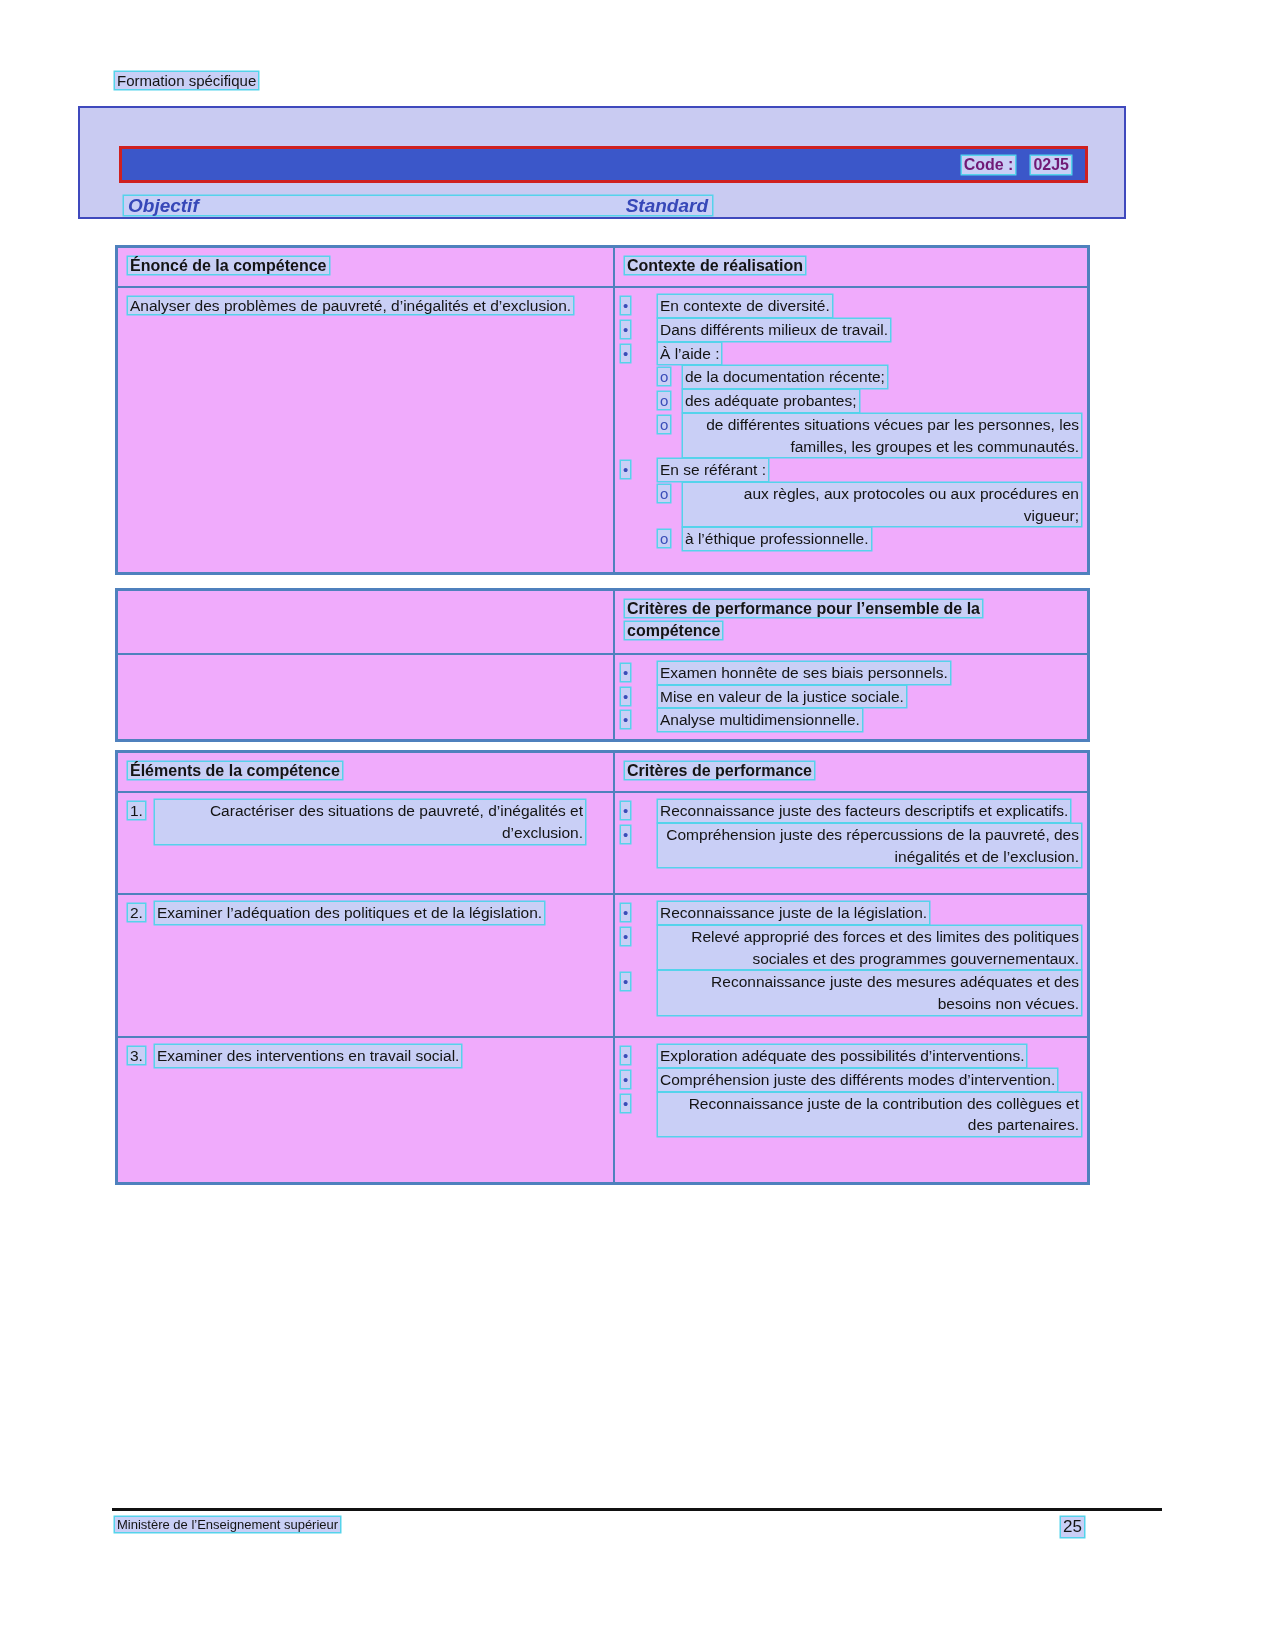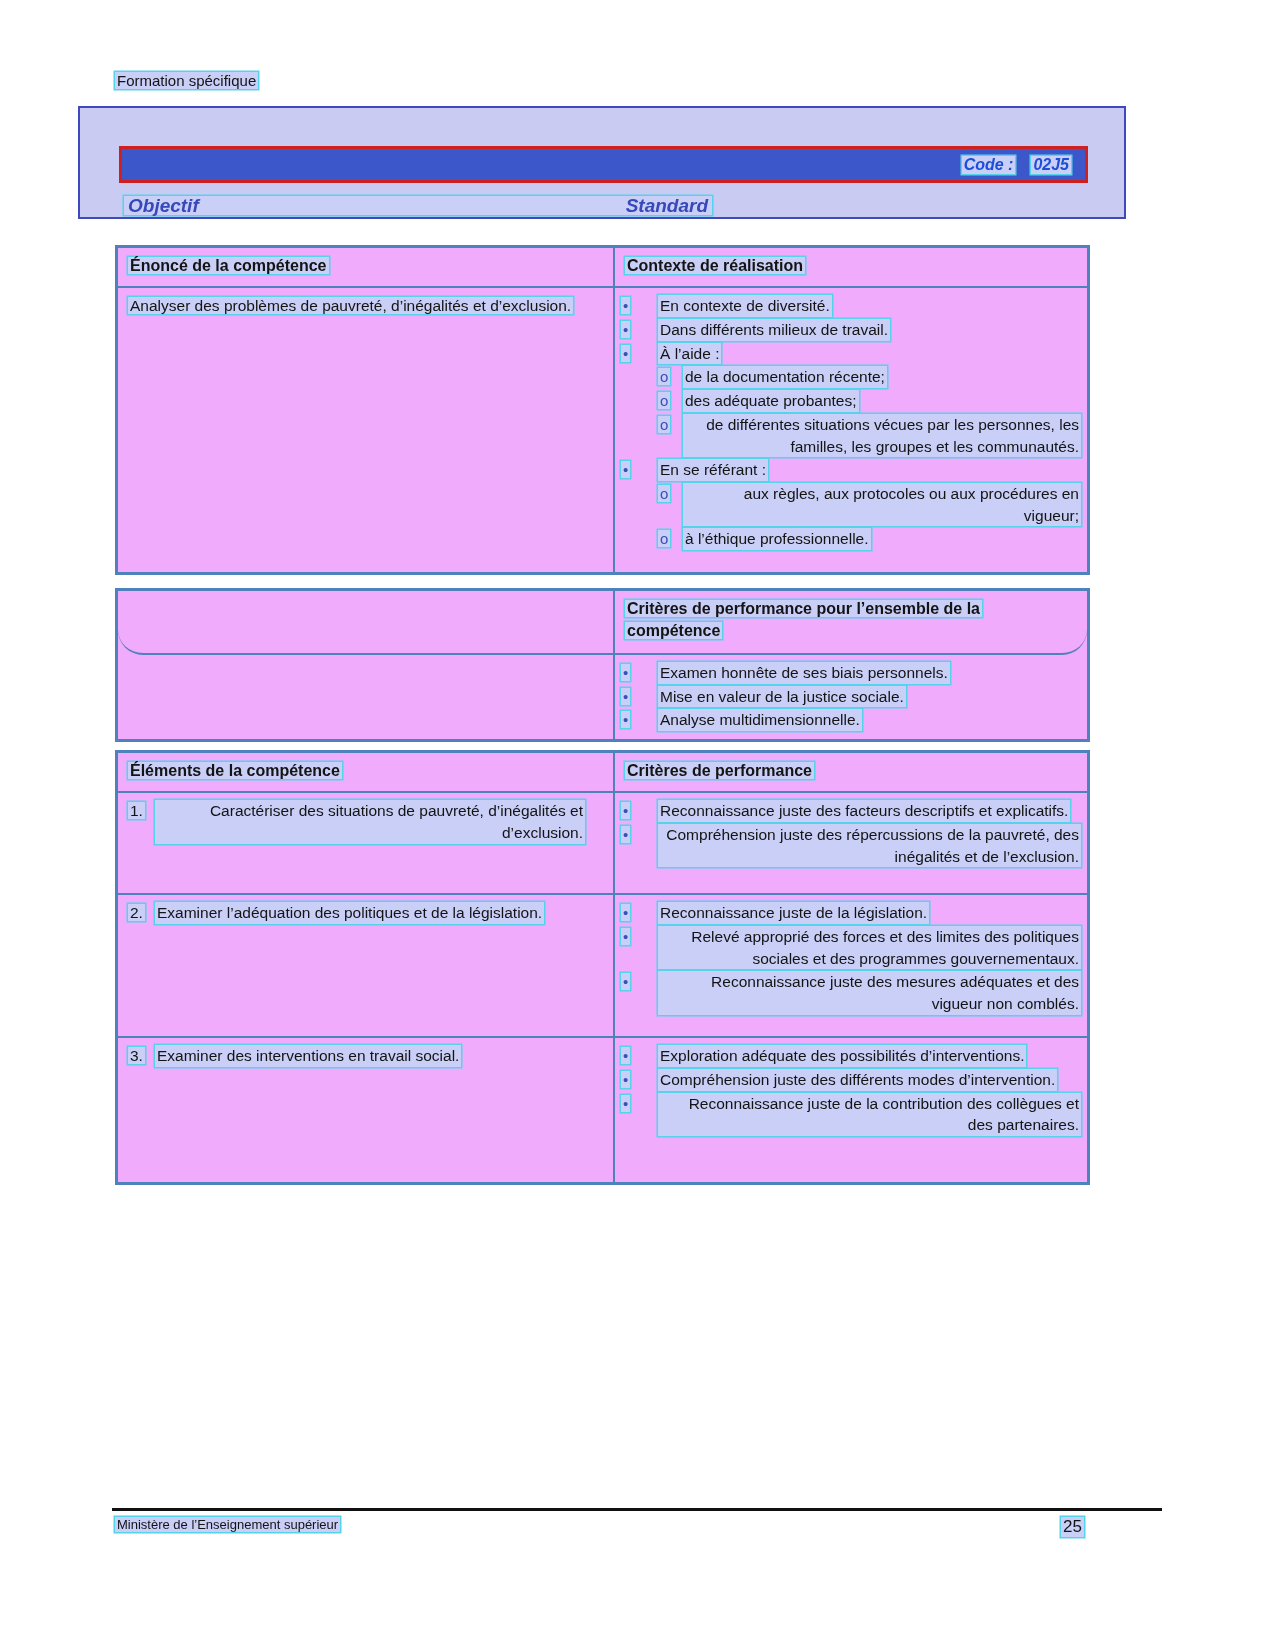--- a/index.html
+++ b/index.html
@@ -18,39 +18,39 @@
   }
 
   .toplabel { position:absolute; left:115px; top:72px; font-size:15px; }
 
   
   .banner-box { position:absolute; left:78px; top:106px; width:1048px; height:113px;
     background:#c9cbf2; border:2px solid #3f49bd; }
   .code-bar { position:absolute; left:39px; top:38px; width:969px; height:37px;
     background:#3b57c9; border:3px solid #cf2020; display:flex; align-items:center;
     justify-content:flex-end; gap:16px; padding-right:14px; }
-  .code-bar .hl { color:#1d4ed8; font-weight:bold; font-size:16px;font-style:italic; }
+  .code-bar .hl { color:#701a75; font-weight:bold; font-size:16px; }
   .obj-std { position:absolute; left:44px; top:88px; width:588px; height:19px;
     background:#c9cff6; box-shadow:0 0 0 1.5px #55d3eb; display:flex;
     justify-content:space-between; align-items:center; padding:0 4px;
     font-weight:bold; font-style:italic; font-size:19px; color:#3748b8; }
 
   
   .tbl { position:absolute; left:115px; width:975px; border:3px solid #4f81bd;
     background:#f0abfc; font-size:15.5px; line-height:1.4; }
   .t1 { top:245px; }
   .t2 { top:588px; }
   .t3 { top:750px; }
   .row2 { display:grid; grid-template-columns:495px 1fr; }
   .cell { padding:7px 10px 9px; }
   .cellR { border-left:2px solid #4f81bd; }
   .hdr { font-weight:bold; font-size:16px; }
   .hdr-row { border-bottom:2px solid #4f81bd; }
   .t1 .body { min-height:284px; }
-  .t2 .hdr-row { min-height:64px;border-radius:25px; }
+  .t2 .hdr-row { min-height:64px; }
   .t2 .body { min-height:78px; }
   .t3 .hdr-row { min-height:40px; }
   .erow + .erow { border-top:2px solid #4f81bd; }
   .erow1 { min-height:100px; }
   .erow2 { min-height:143px; }
   .erow3 { min-height:146px; }
 
   
   .list { padding:6px 6px 6px 0; }
   .li { display:flex; align-items:flex-start; margin:1px 0 2px; }
@@ -211,21 +211,21 @@
         <div class="li l1">
             <span class="mk"><span class="hl mkdot">•</span></span>
             <span class="tx hl">Reconnaissance juste de la législation.</span>
           </div>
         <div class="li l1">
             <span class="mk"><span class="hl mkdot">•</span></span>
             <span class="tx hl">Relevé approprié des forces et des limites des politiques sociales et des programmes gouvernementaux.</span>
           </div>
         <div class="li l1">
             <span class="mk"><span class="hl mkdot">•</span></span>
-            <span class="tx hl">Reconnaissance juste des mesures adéquates et des vigueur non comblés.</span>
+            <span class="tx hl">Reconnaissance juste des mesures adéquates et des besoins non vécues.</span>
           </div>
       </div>
     </div>
 
     <div class="row2 erow erow3">
       <div class="cell">
         <div class="numrow">
           <span class="num"><span class="hl">3.</span></span>
           <span class="etx hl">Examiner des interventions en travail social.</span>
         </div>

